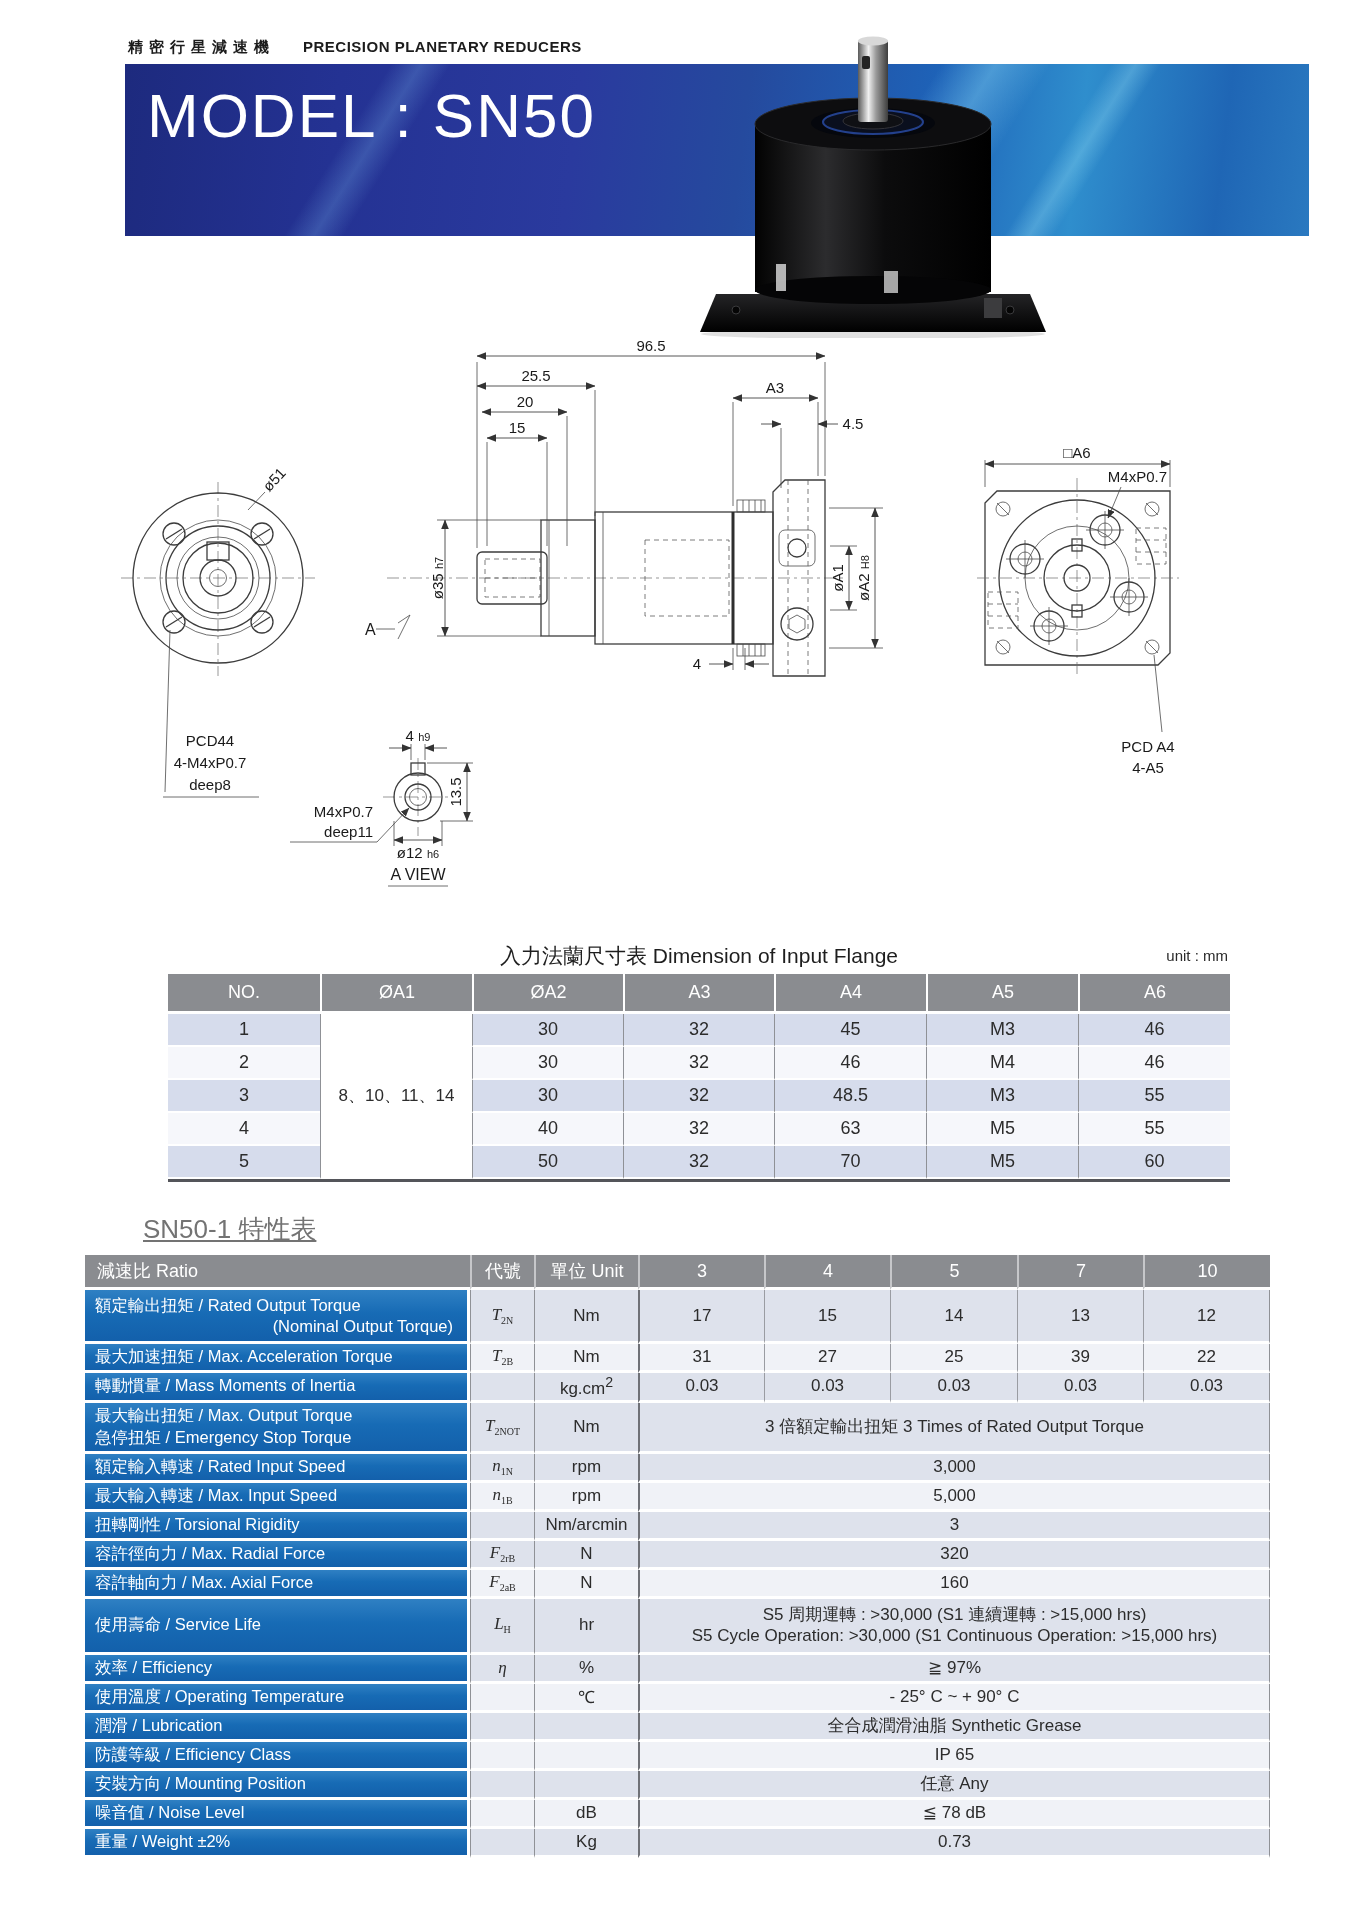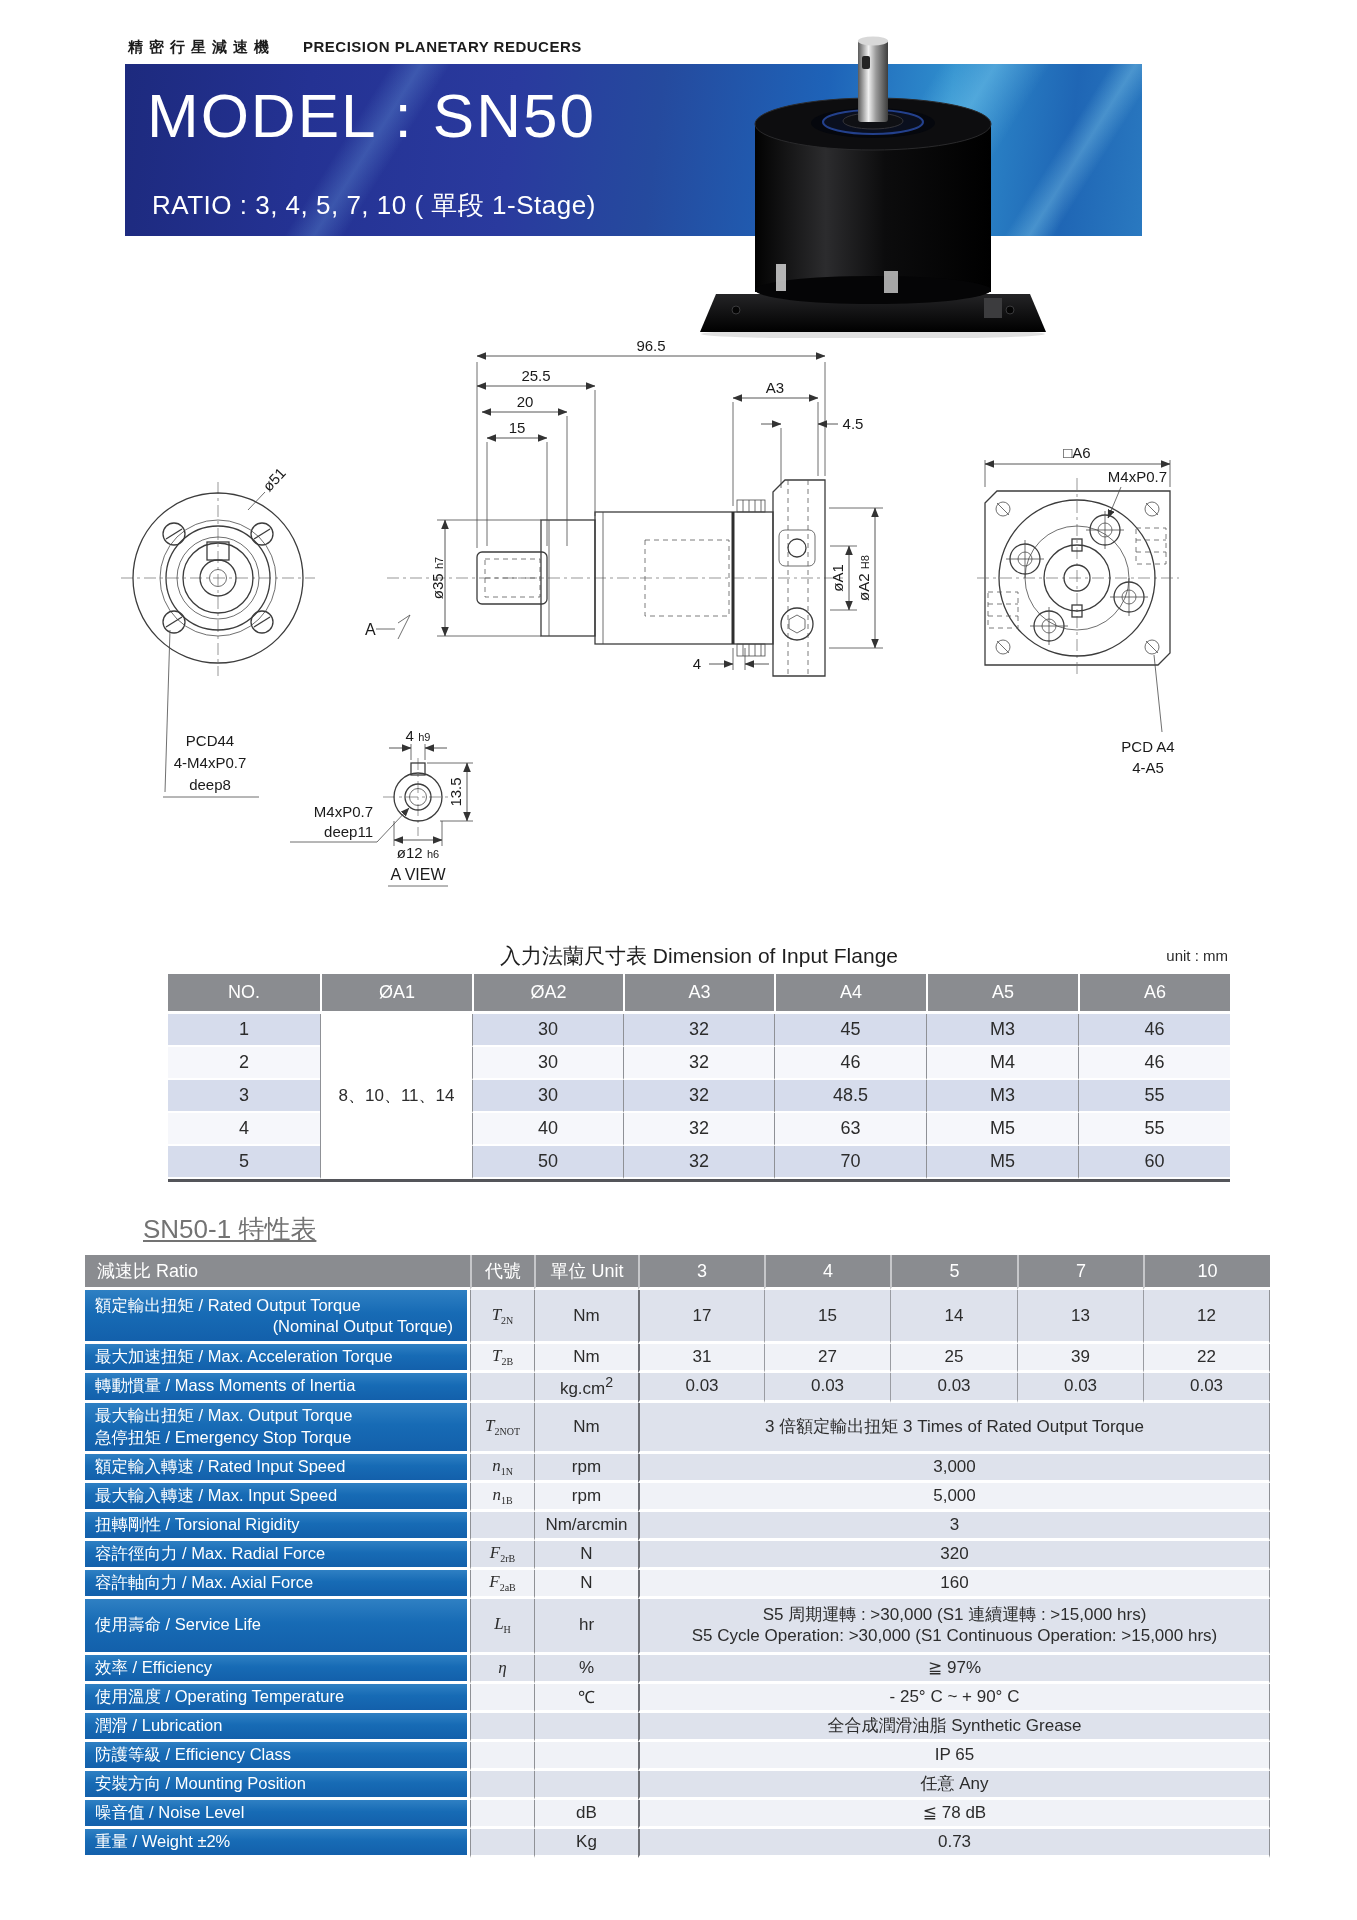--- a/index.html
+++ b/index.html
@@ -5,21 +5,21 @@
   html,body{margin:0;padding:0;}
   body{
     width:1357px;height:1920px;position:relative;background:#ffffff;
     font-family:"Liberation Sans", sans-serif;overflow:hidden;color:#222;
   }
   
   .eyebrow{position:absolute;left:128px;top:38px;font-size:15px;font-weight:bold;color:#1c1c1c;white-space:nowrap;}
   .eyebrow .cjk{letter-spacing:6px;margin-right:28px;}
   .eyebrow .en{letter-spacing:0.5px;}
   .banner{
-    position:absolute;left:125px;top:64px;width:1017px;height:172px;z-index:1;
+    position:absolute;left:125px;top:64px;width:1184px;height:172px;z-index:1;
     background:linear-gradient(97deg,#1d2a7e 0%,#243293 18%,#2a3a9e 38%,#254a9e 52%,#1e63b8 68%,#2f8ecd 80%,#1f66b5 92%,#2a79c0 100%);
     overflow:hidden;
   }
   .streak{position:absolute;top:-40px;height:260px;transform:skewX(-32deg);pointer-events:none;}
   .streak.s1{left:210px;width:60px;background:linear-gradient(90deg,rgba(140,210,255,0) 0%,rgba(140,210,255,.22) 50%,rgba(140,210,255,0) 100%);}
   .streak.s2{left:760px;width:110px;background:linear-gradient(90deg,rgba(150,230,255,0) 0%,rgba(150,230,255,.35) 50%,rgba(150,230,255,0) 100%);}
   .streak.s3{left:930px;width:50px;background:linear-gradient(90deg,rgba(170,240,255,0) 0%,rgba(170,240,255,.28) 50%,rgba(170,240,255,0) 100%);}
   .model{position:absolute;left:22px;top:16px;font-size:62px;color:#fff;letter-spacing:2px;}
   .ratio{position:absolute;left:27px;top:124px;font-size:26px;color:#fff;letter-spacing:0.5px;}
   .photo{position:absolute;left:688px;top:26px;width:372px;height:312px;z-index:5;}
@@ -86,21 +86,20 @@
 
 <div class="eyebrow">
   <span class="cjk">精密行星減速機</span><span class="en">PRECISION PLANETARY REDUCERS</span>
 </div>
 
 <div class="banner">
   <div class="streak s1"></div>
   <div class="streak s2"></div>
   <div class="streak s3"></div>
   <div class="model">MODEL : SN50</div>
-  <div class="ratio">RATIO : 3, 4, 5, 7, 10 ( 單段 1-Stage)</div>
 </div>
 
 <svg class="photo" viewBox="0 0 372 312">
   <defs>
     <linearGradient id="shaftG" x1="0" y1="0" x2="1" y2="0">
       <stop offset="0" stop-color="#5a5a5a"></stop>
         <stop offset="0.35" stop-color="#f0f0f0"></stop>
       <stop offset="0.6" stop-color="#9a9a9a"></stop>
         <stop offset="1" stop-color="#3d3d3d"></stop>
     </linearGradient>

